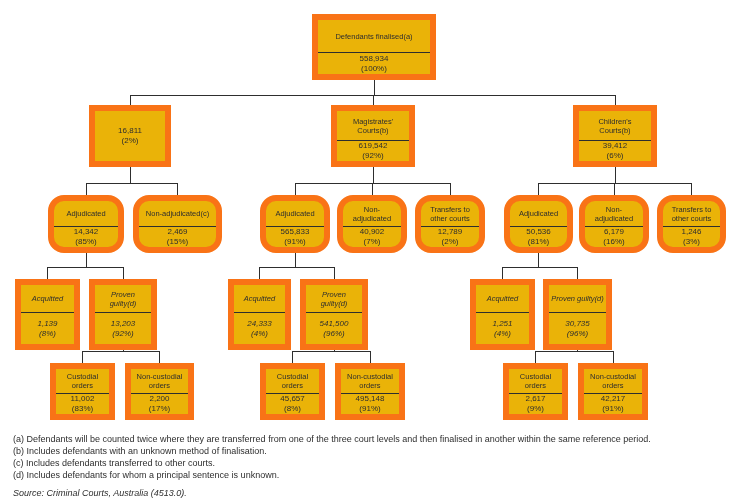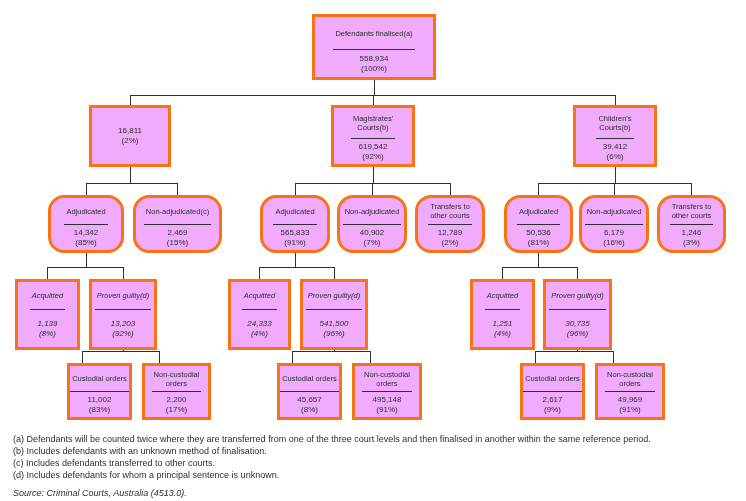--- a/index.html
+++ b/index.html
@@ -4,38 +4,38 @@
 <style>
   html,body { margin:0; padding:0; background:#ffffff; }
   .canvas {
     position:relative; width:746px; height:501px; background:#ffffff;
     font-family:"Liberation Sans", sans-serif; color:#2e2e2e; overflow:hidden;
   }
   svg.connectors { position:absolute; left:0; top:0; width:746px; height:501px; }
   svg.connectors path { stroke:#2e2e2e; stroke-width:1; fill:none; shape-rendering:crispEdges; }
 
   .node {
-    position:absolute; box-sizing:border-box; border:3px solid #f97316;
-    background:#f0abfc; display:flex; flex-direction:column;align-items:center;
+    position:absolute; box-sizing:border-box; border:6px solid #f97316;
+    background:#eab308; display:flex; flex-direction:column;
   }
   .node .lbl {
     box-sizing:border-box; border-bottom:1px solid #2e2e2e;
     display:flex; align-items:center; justify-content:center;
     text-align:center; white-space:pre-line;
     font-size:7.5px; line-height:9px; padding:1px 2px;
   }
   .node .val {
     flex:1; display:flex; flex-direction:column; align-items:center; justify-content:center;
     font-size:8px; line-height:10px; text-align:center;
   }
   .l1 { height:66px; } .l1 .lbl { height:33px; }
   .l2 { height:62px; } .l2 .lbl { height:31px; }
   .l3 { height:58px;border-radius:16px; } .l3 .lbl { height:27px; }
   .l4 { height:71px;font-style:italic; } .l4 .lbl { height:28px; }
-  .l5 { height:57px;margin-left:17px; } .l5 .lbl { height:26px; }
+  .l5 { height:57px; } .l5 .lbl { height:26px; }
 
   .footnotes {
     position:absolute; left:13px; top:433px; right:2px;
     font-size:9px; line-height:12px; white-space:nowrap; overflow:hidden;
   }
   .source { margin-top:6px; font-style:italic; }
 </style>
 </head>
 <body>
 
@@ -221,21 +221,21 @@
     <div class="lbl">Custodial orders</div>
     <div class="val">
       <div>2,617</div>
       <div>(9%)</div>
     </div>
   </div>
   <div class="node l5" style="left:578px;top:363px;width:70px">
     <div class="lbl">Non-custodial
 orders</div>
     <div class="val">
-      <div>49,969</div>
+      <div>42,217</div>
       <div>(91%)</div>
     </div>
   </div>
 
   <div class="footnotes">
     <div>(a) Defendants will be counted twice where they are transferred from one of the three court levels and then finalised in another within the same reference period.</div>
     <div>(b) Includes defendants with an unknown method of finalisation.</div>
     <div>(c) Includes defendants transferred to other courts.</div>
     <div>(d) Includes defendants for whom a principal sentence is unknown.</div>
     <div class="source">Source: Criminal Courts, Australia (4513.0).</div>

